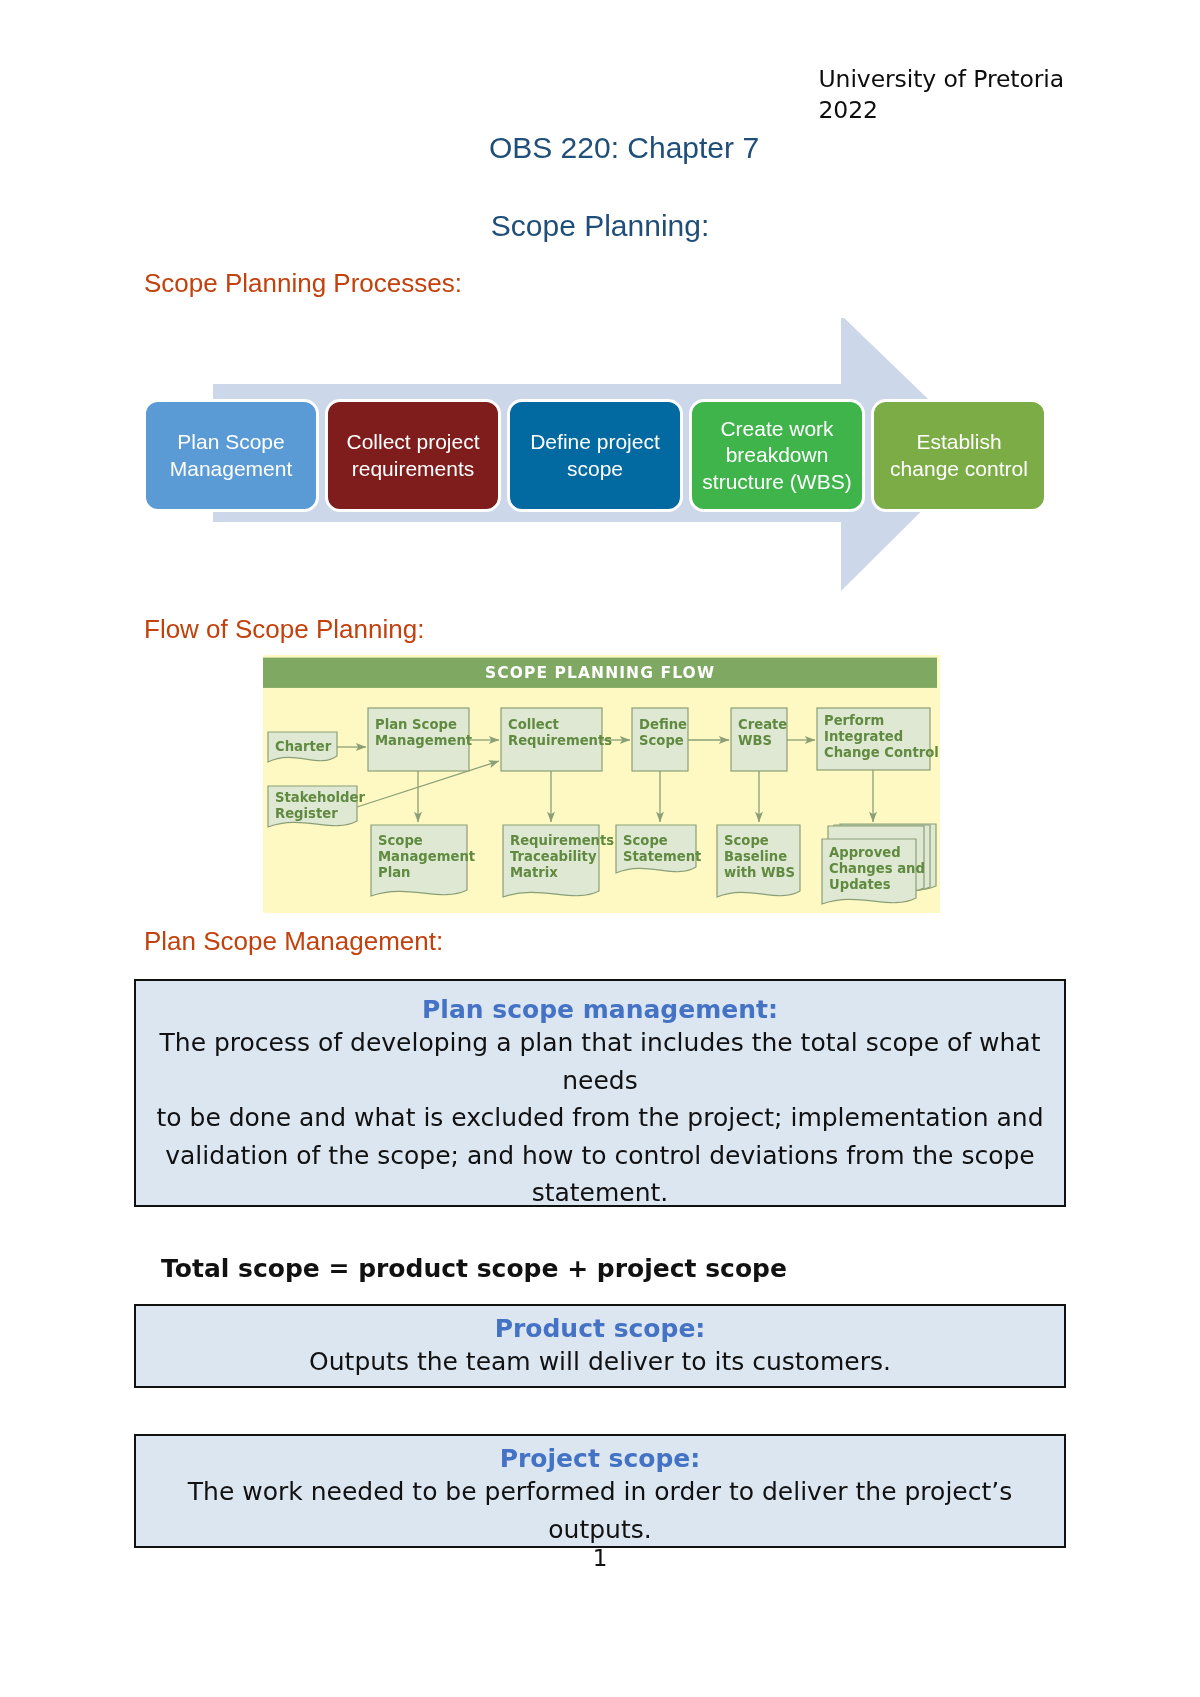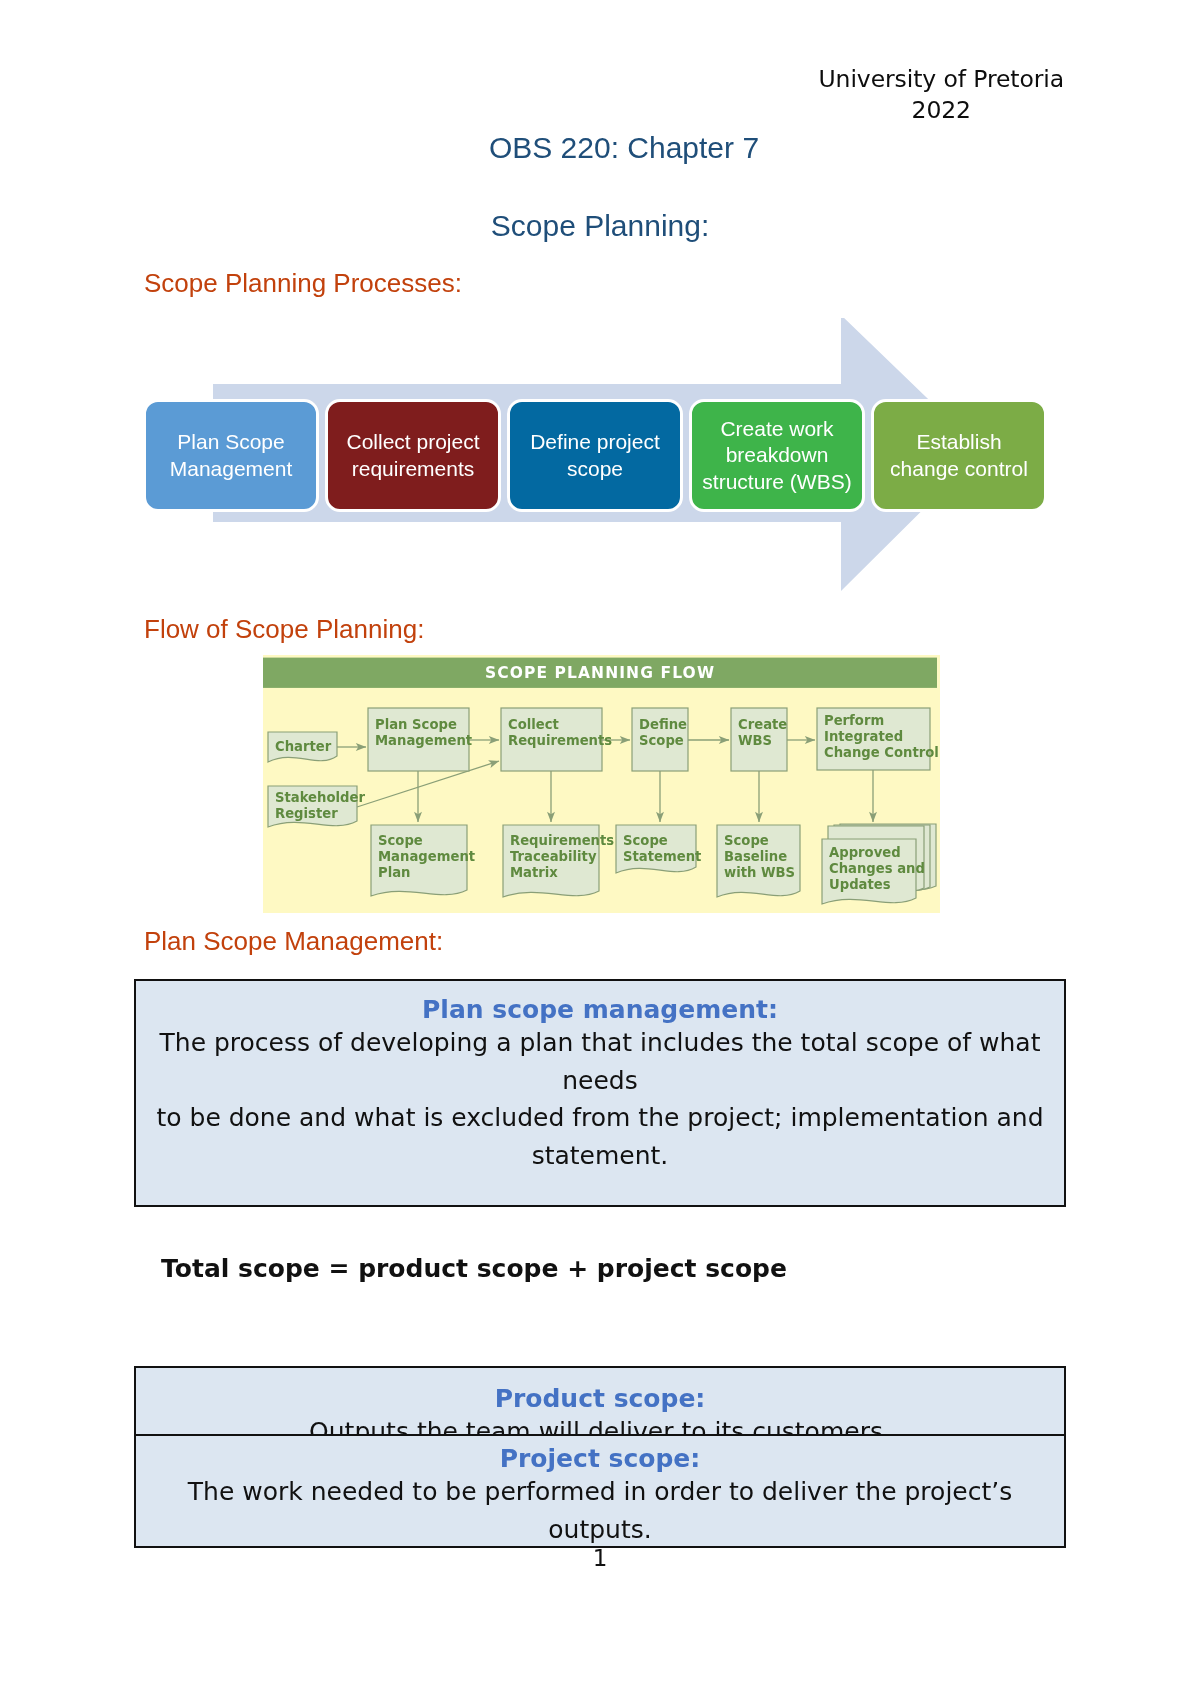--- a/index.html
+++ b/index.html
@@ -4,21 +4,21 @@
 <title>OBS 220 Chapter 7 - Scope Planning</title>
 <style>
   html, body { margin:0; padding:0; background:#ffffff; }
   body {
     width:1200px; height:1697px;
     font-family:"Liberation Sans", sans-serif;
   }
   .page { position:relative; width:1200px; height:1697px; overflow:hidden; background:#fff; }
 
   
-  .hdr { position:absolute; right:136px; top:64px; text-align:center; line-height:1.30; }
+  .hdr { position:absolute; right:136px; top:64px; text-align:left; line-height:1.30; }
   .hdr div { font-family:"DejaVu Sans", sans-serif; font-size:23.5px; color:#0d0d0d; letter-spacing:-0.1px;}
 
   
   .doc-title { position:absolute; left:0; width:1200px; text-align:center;
     font-family:"Liberation Sans", sans-serif; font-size:30px; color:#1f4e79; font-weight:400; }
   .t1 { top:131px;margin-left:24px; }
   .t2 { top:209px; }
 
   
   .sec-h { position:absolute; left:144px; font-size:26px; color:#c2410c; font-weight:400;
@@ -167,26 +167,27 @@
         </g>
     </svg>
   </div>
 
   <div class="sec-h" style="top:926px">Plan Scope Management:</div>
 
   <div class="callout" id="co1" style="top:979px;height:228px;padding:14px 18px 0">
     <div class="co-h">Plan scope management:</div>
     <div class="co-b">The process of developing a plan that includes the total scope of what needs</div>
     <div class="co-b">to be done and what is excluded from the project; implementation and</div>
+    <div class="co-b">validation of the scope; and how to control deviations from the scope</div>
     <div class="co-b">statement.</div>
   </div>
 
   <div class="eq" style="top:1254px">Total scope = product scope + project scope</div>
 
-  <div class="callout" style="top:1366px;height:108px;padding:16px 18px 0">
+  <div class="callout" style="top:1304px;height:84px;padding:8px 18px 0">
     <div class="co-h">Product scope:</div>
     <div class="co-b">Outputs the team will deliver to its customers.</div>
   </div>
 
   <div class="callout" style="top:1434px;height:114px;padding:8px 18px 0">
     <div class="co-h">Project scope:</div>
     <div class="co-b">The work needed to be performed in order to deliver the project’s outputs.</div>
   </div>
 
   <div class="pgnum">1</div>

